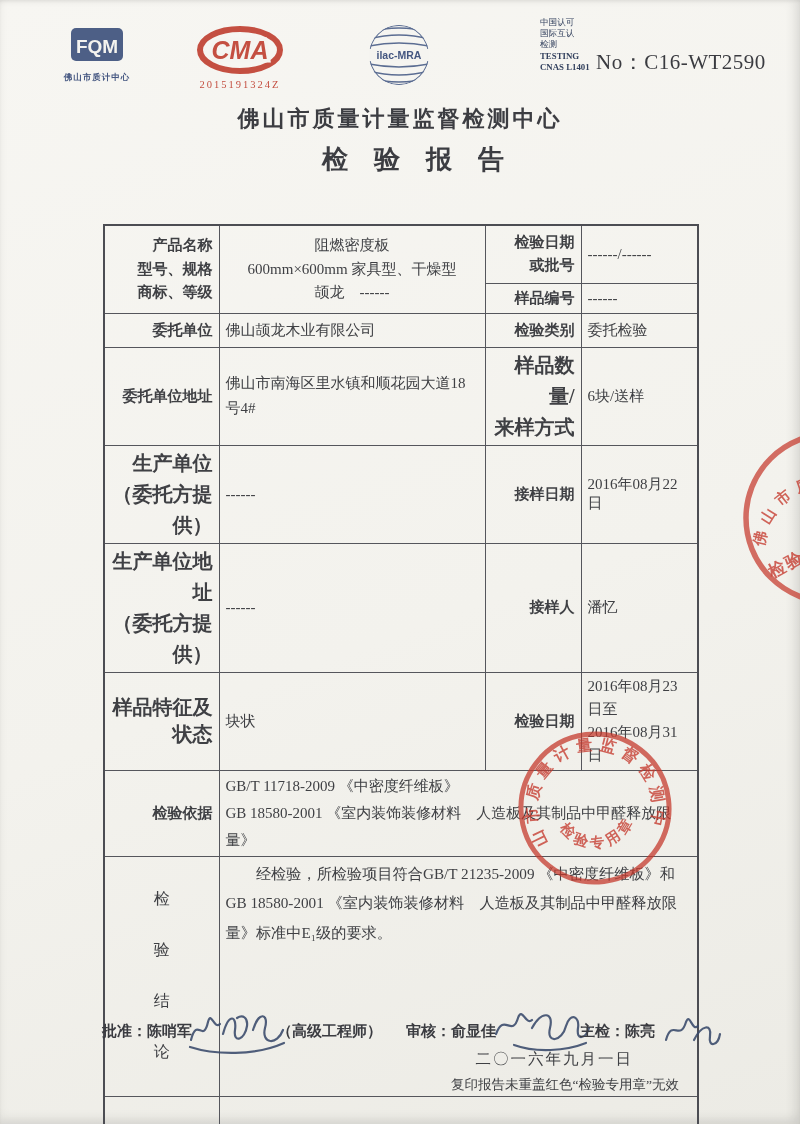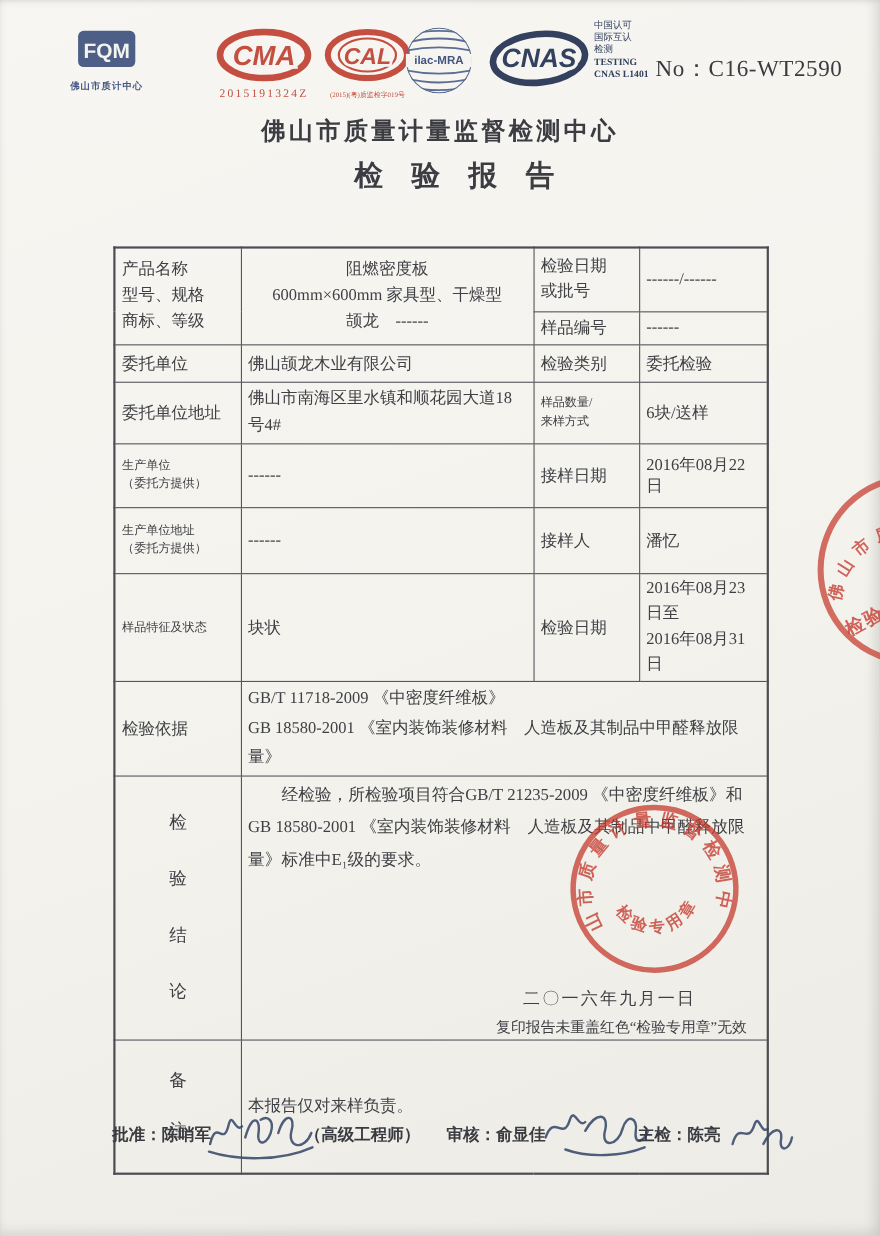--- a/index.html
+++ b/index.html
@@ -35,38 +35,38 @@
   .doc-title { position:absolute; top:142px; left:26px; width:100%; text-align:center;
     font-size:26px; font-weight:600; letter-spacing:26px; color:#3c3d42; }
   
   .meta-row { position:absolute; top:196px; left:112px; right:104px;
     display:flex; justify-content:space-between; font-size:15.5px; color:#3c3d42; }
   
   table.rpt { position:absolute; left:103px; top:224px; width:594px;
     border-collapse:collapse; table-layout:fixed; font-size:15px; color:#3f4044; }
   table.rpt { border:2px solid #4c4d53; }
   table.rpt td { border:1px solid #55565c; vertical-align:middle; padding:2px 6px; }
-  td.lbl { text-align:left; padding:2px 3px; }
+  td.lbl { text-align:right; padding:2px 3px;font-weight:bold; }
   td.val { text-align:left; padding-left:10px; }
   td.cen { text-align:center; }
   tr.h58 td{ height:58px; } tr.h30 td{ height:30px; } tr.h34 td{ height:34px; }
   tr.h56 td{ height:56px; } tr.h60 td{ height:60px; } tr.h50 td{ height:50px; }
   tr.h240 td{ height:240px; } tr.h122 td{ height:122px; }
   .lines div { line-height:1.55; }
   td.vert { padding:14px 0; }
   .vwrap { display:flex; flex-direction:column; justify-content:space-evenly; align-items:center; height:100%; font-size:16px; }
   .concl { vertical-align:top; padding:16px 14px 10px 14px; }
   .concl-inner { display:flex; flex-direction:column; height:100%; }
   .concl-text { text-indent:2em; line-height:1.95; font-size:15.2px; }
   .concl-spacer { flex:1; }
   .concl-date { align-self:flex-end; margin-right:58px; font-size:15.5px; letter-spacing:2px; }
   .concl-note { align-self:flex-end; margin-right:12px; margin-top:6px; font-size:13.5px; }
   .remark-cell { text-align:left; font-size:15px; }
   .basis-lines div { line-height:1.8; }
-  .small-lbl { font-size:11px; }
+  .small-lbl { font-size:20px; }
   
   .footer { position:absolute; left:0; top:1002px; width:800px; height:62px; font-size:15px; font-weight:600; color:#3a3b40; }
   .footer > * { position:absolute; }
   .f-approve { left:102px; top:20px; }
   .f-title   { left:277px; top:20px; font-weight:600; }
   .f-review  { left:406px; top:20px; }
   .f-chief   { left:580px; top:20px; }
   .sig { opacity:.88; }
   .sig1 { left:183px; top:-2px; } .sig2 { left:486px; top:-4px; } .sig3 { left:658px; top:4px; }
   
@@ -91,28 +91,20 @@
     </div>
 
     <div class="cma-block">
       <svg width="92" height="48" viewBox="0 0 92 48">
         <ellipse cx="46" cy="24" rx="40" ry="21" fill="none" stroke="#c44f41" stroke-width="6"></ellipse>
         <text x="46" y="33" text-anchor="middle" font-size="25" font-weight="bold" font-style="italic" fill="#c44f41" stroke="#f5f4f0" stroke-width="7" paint-order="stroke" font-family="Liberation Sans, sans-serif">CMA</text>
       </svg>
       <div class="red-cap cma-cap">2015191324Z</div>
     </div>
 
-    <div class="cal-block">
-      <svg width="84" height="48" viewBox="0 0 84 48">
-        <ellipse cx="42" cy="24" rx="36" ry="21" fill="none" stroke="#c44f41" stroke-width="5.5"></ellipse>
-        <ellipse cx="42" cy="24" rx="26" ry="15" fill="none" stroke="#c44f41" stroke-width="2"></ellipse>
-        <text x="42" y="32" text-anchor="middle" font-size="21" font-weight="bold" font-style="italic" fill="#c44f41" stroke="#f5f4f0" stroke-width="5" paint-order="stroke" font-family="Liberation Sans, sans-serif">CAL</text>
-      </svg>
-      <div class="red-cap cal-cap">(2015)(粤)质监检字019号</div>
-    </div>
 
     <div class="ilac-block">
       <svg width="66" height="66" viewBox="0 0 66 66">
         <defs>
             <clipPath id="ilacClip">
               <circle cx="33" cy="33" r="30"></circle>
             </clipPath>
           </defs>
         <g clip-path="url(#ilacClip)" stroke="#5b6d92" stroke-width="1.6" fill="none">
           <path d="M3,10 Q33,2 63,10"></path>
@@ -121,26 +113,20 @@
           <path d="M3,42 Q33,48 63,42"></path>
             <path d="M3,49 Q33,57 63,49"></path>
             <path d="M3,56 Q33,64 63,56"></path>
           <circle cx="33" cy="33" r="29.5" stroke-width="1.2"></circle>
         </g>
         <rect x="3" y="27" width="60" height="12" fill="#f5f4f0"></rect>
         <text x="33" y="36.5" text-anchor="middle" font-size="10.5" font-weight="bold" fill="#445680" font-family="Liberation Sans, sans-serif">ilac-MRA</text>
       </svg>
     </div>
 
-    <div class="cnas-block">
-      <svg width="92" height="54" viewBox="0 0 92 54">
-        <ellipse cx="46" cy="27" rx="42" ry="22" fill="none" stroke="#33415e" stroke-width="6" transform="rotate(-6 46 27)"></ellipse>
-        <text x="46" y="35" text-anchor="middle" font-size="24" font-weight="bold" font-style="italic" fill="#33415e" stroke="#f5f4f0" stroke-width="6" paint-order="stroke" font-family="Liberation Sans, sans-serif">CNAS</text>
-      </svg>
-    </div>
 
     <div class="cnas-lines">
       <div>中国认可</div>
       <div>国际互认</div>
       <div>检测</div>
       <div class="b">TESTING</div>
       <div class="b">CNAS L1401</div>
     </div>
 
     <div class="report-no"><span>No：</span><span>C16-WT2590</span></div>

